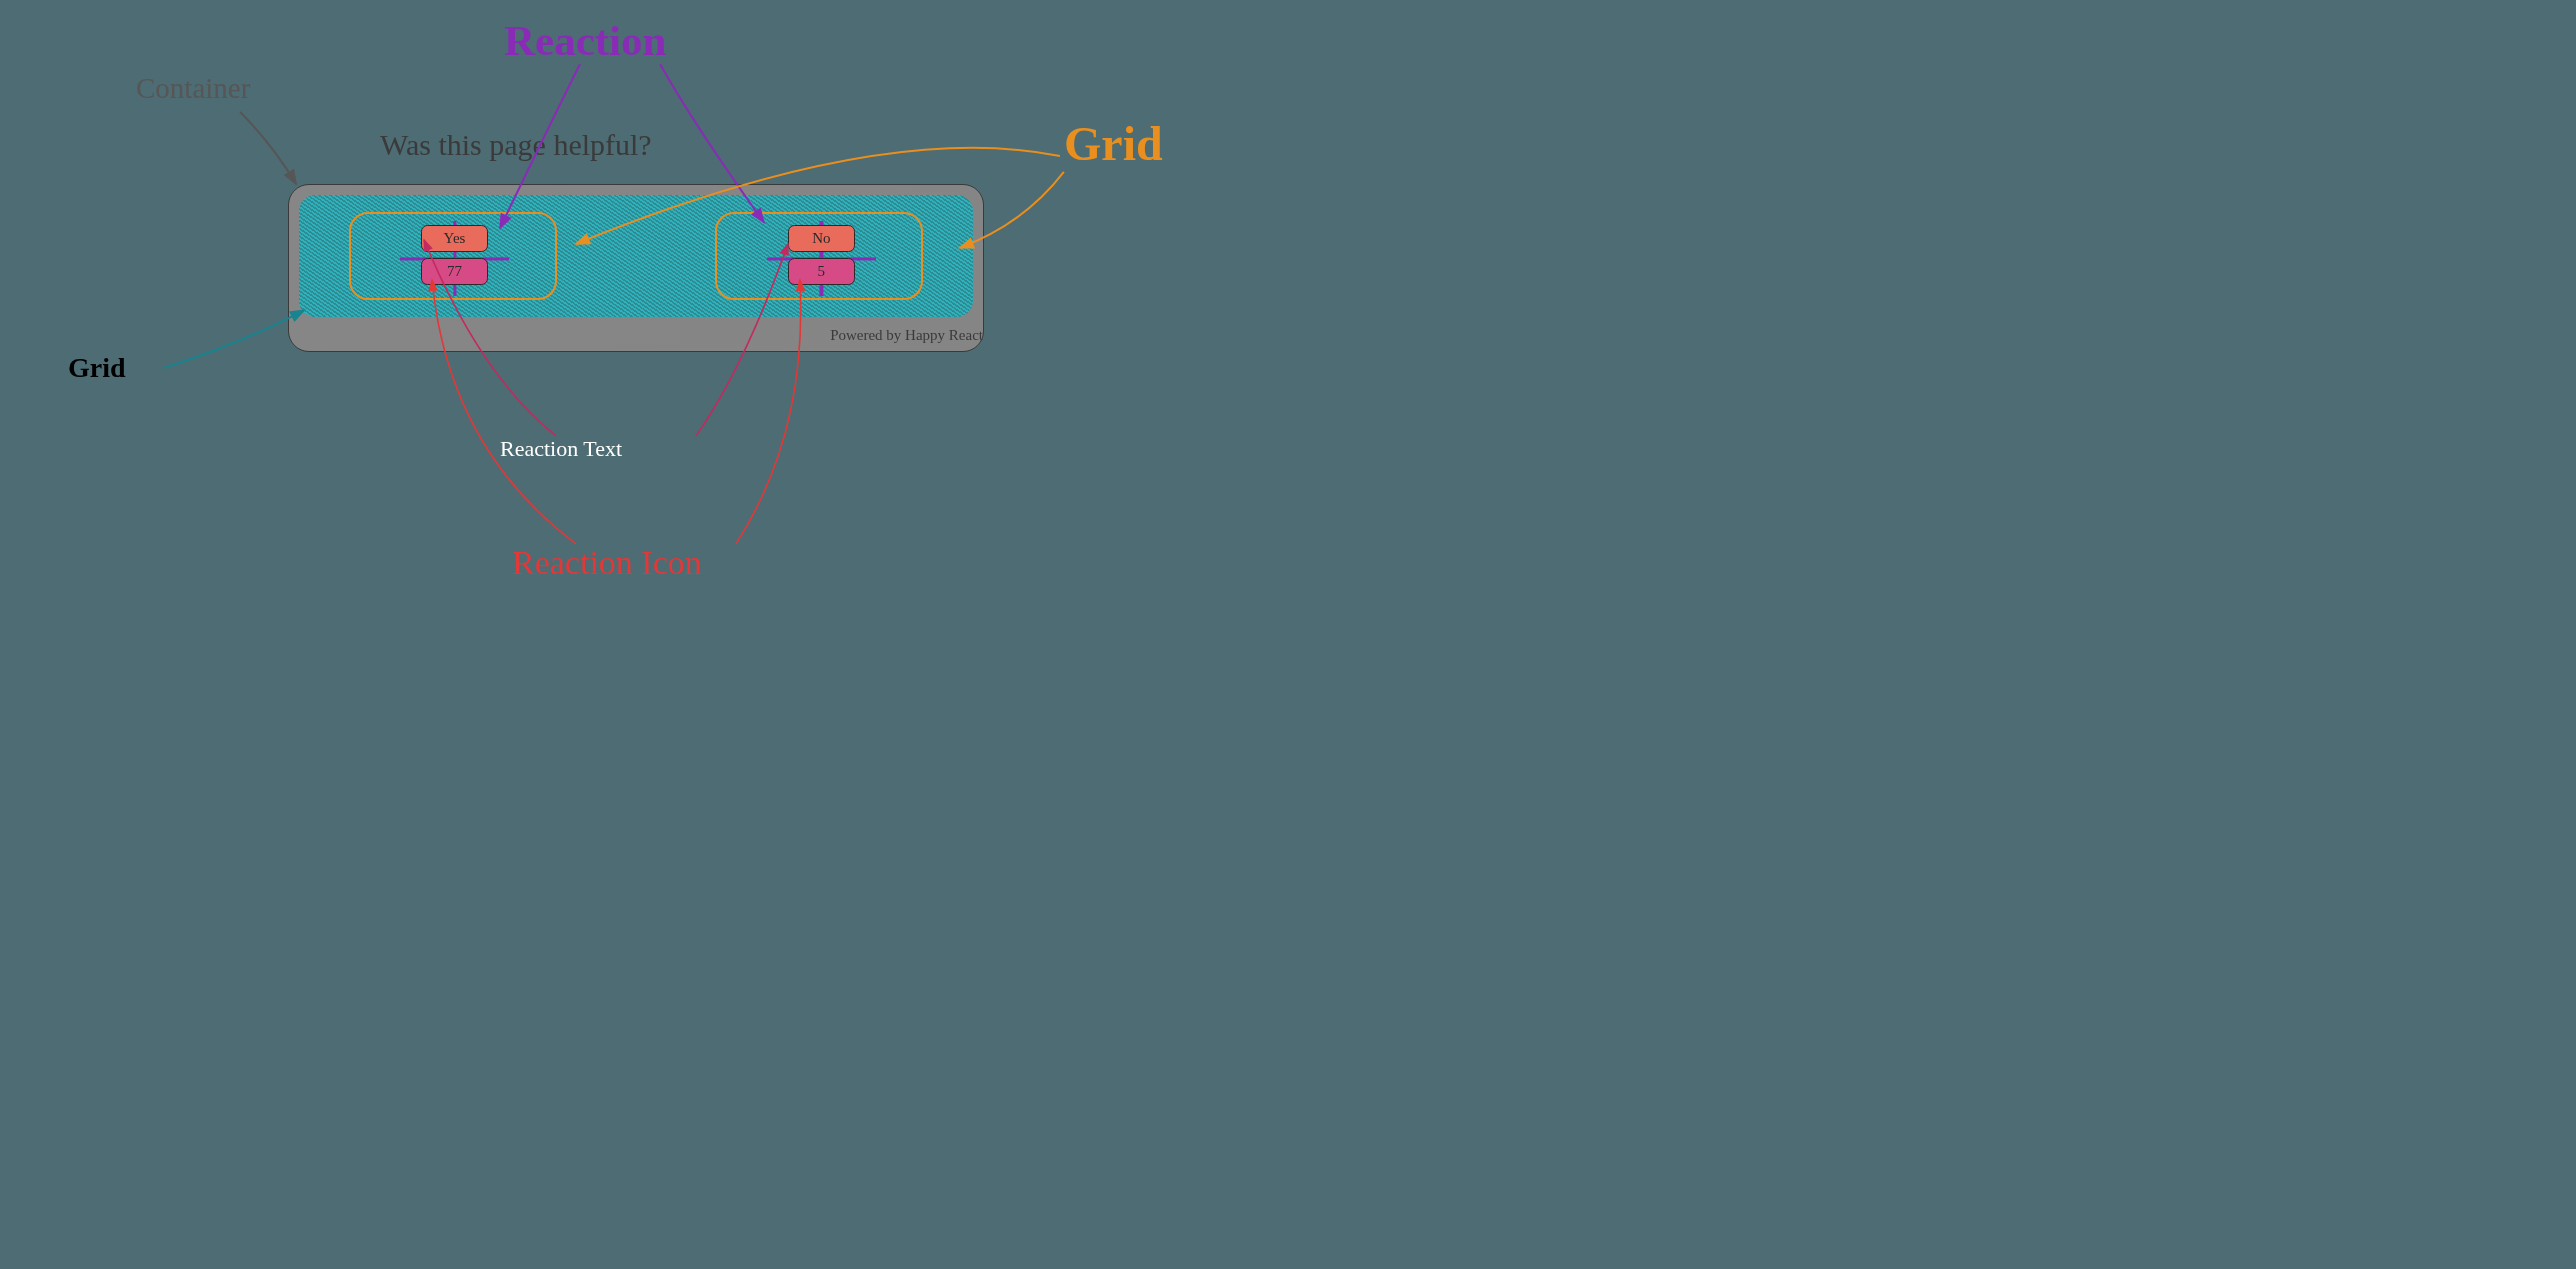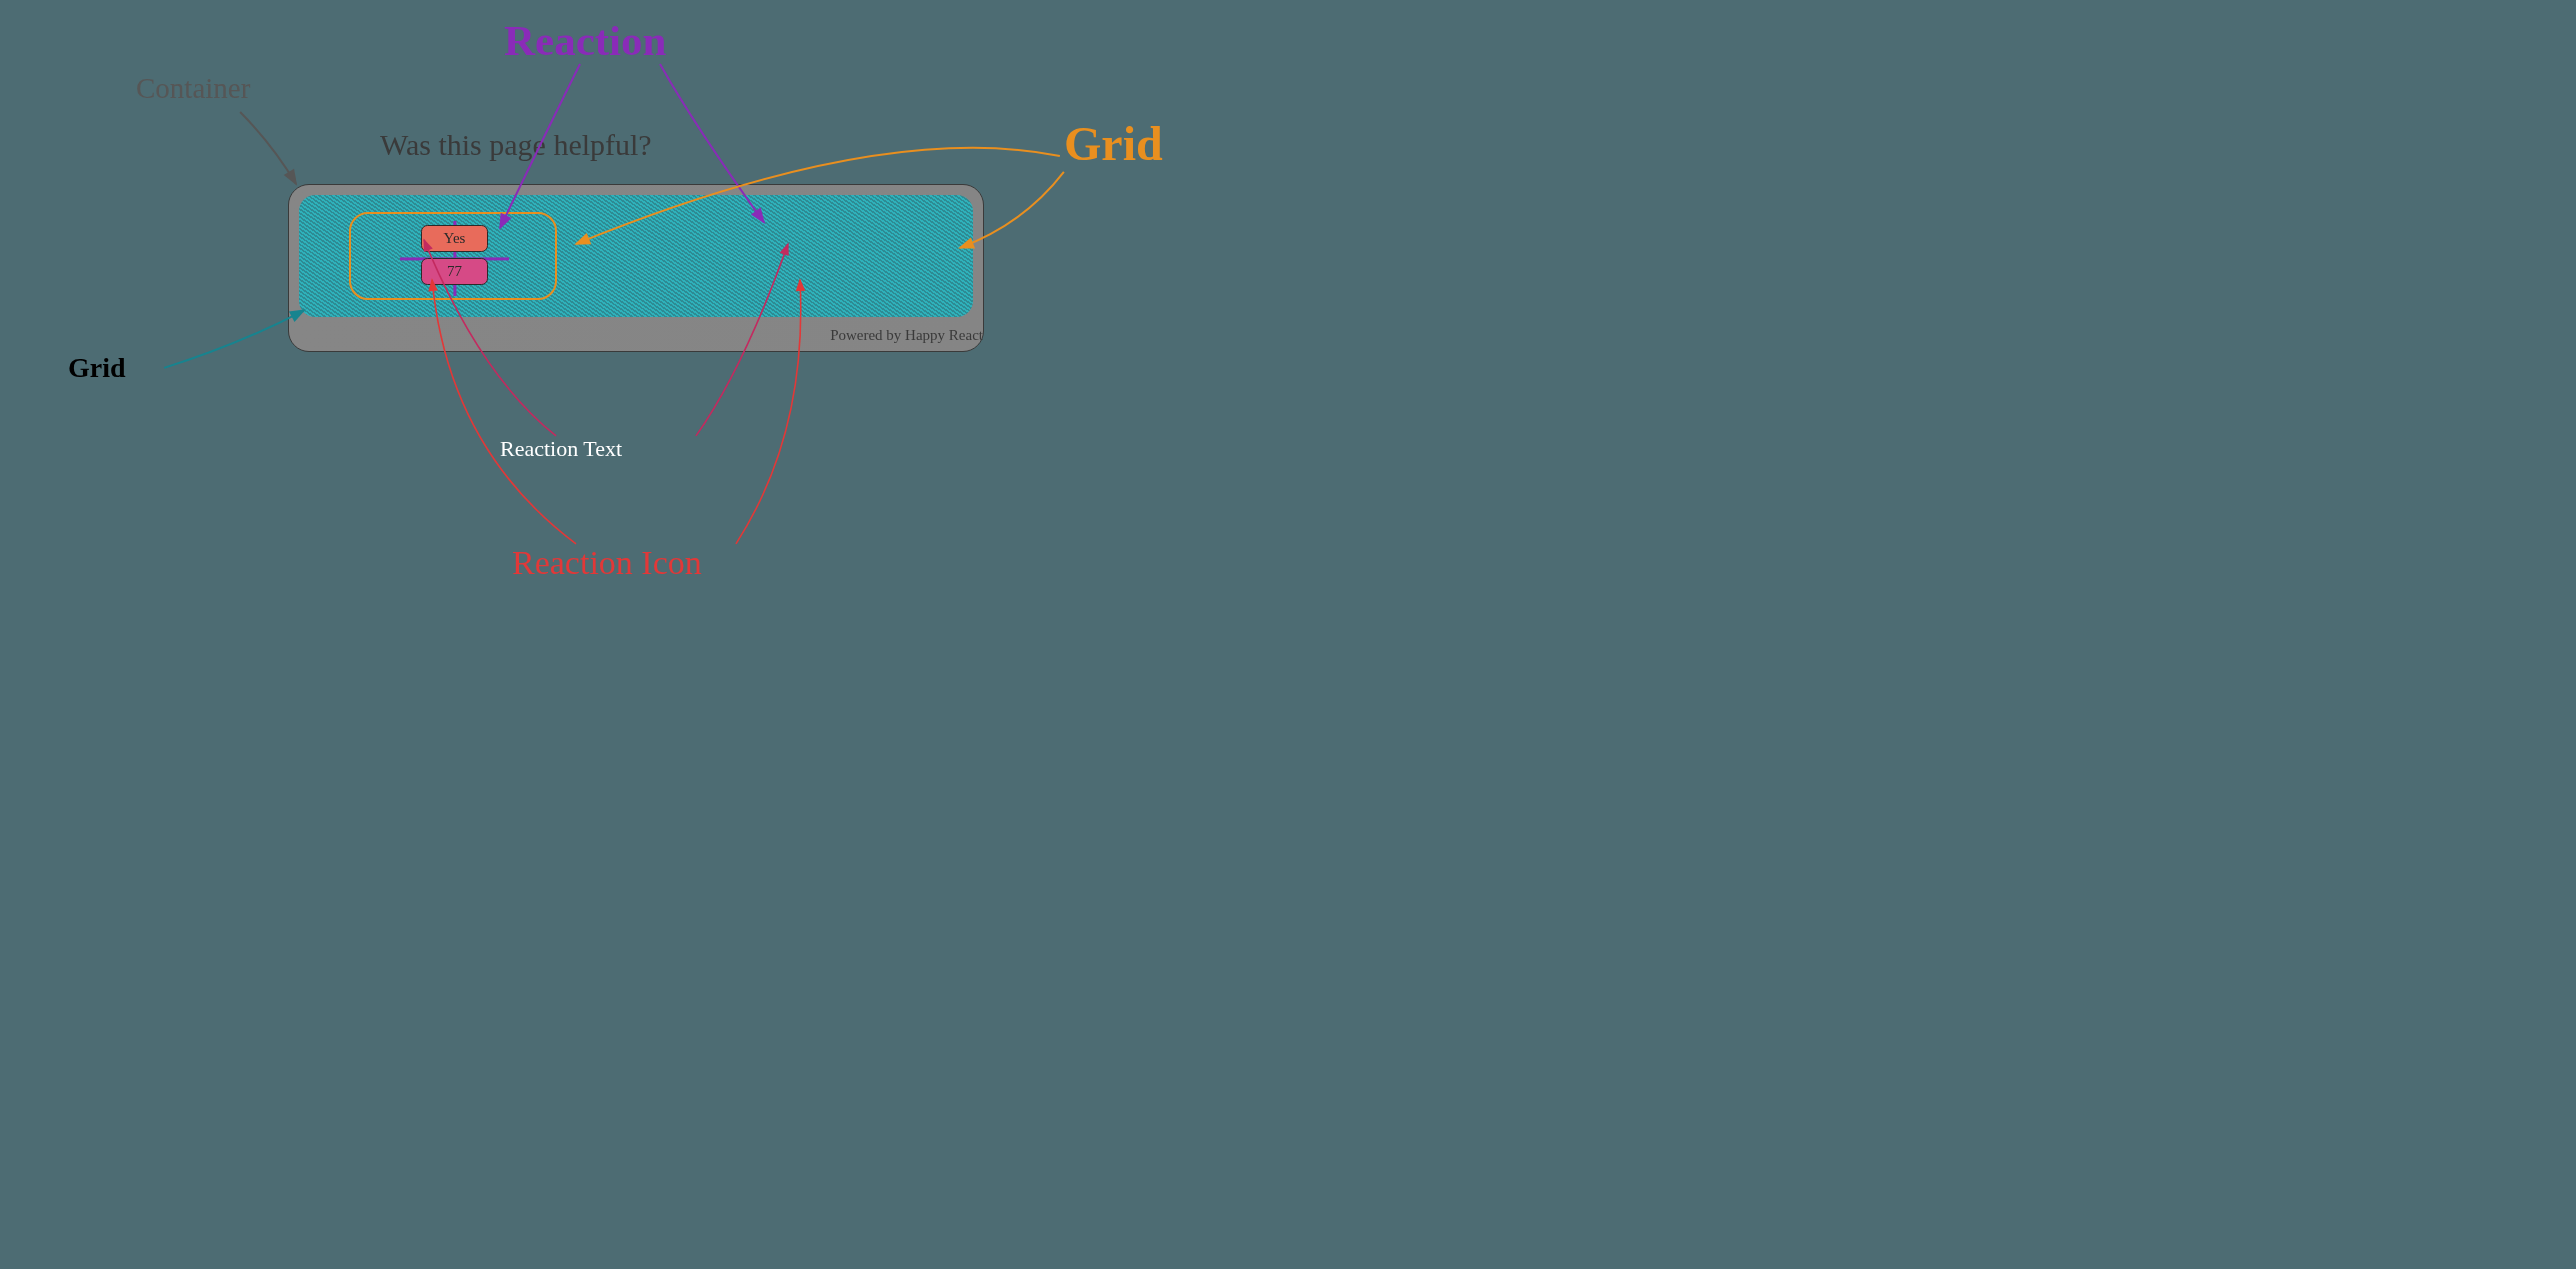--- a/index.html
+++ b/index.html
@@ -138,20 +138,28 @@
 <div class="container-box">
   <div class="grid-area">
     <div class="cell left">
       <div class="reaction-frame">
         <div class="vline"></div>
         <div class="hline"></div>
         <div class="pill top">Yes</div>
         <div class="pill bot">77</div>
       </div>
     </div>
+    <div class="cell right">
+      <div class="reaction-frame">
+        <div class="vline"></div>
+        <div class="hline"></div>
+        <div class="pill top">No</div>
+        <div class="pill bot">5</div>
+      </div>
+    </div>
   </div>
   <div class="container-footer">Powered by Happy React</div>
 </div>
 
 <svg class="arrows" viewBox="0 0 1610 794">
   <defs>
     <marker id="ah-gray" markerWidth="10" markerHeight="10" refX="8" refY="5" orient="auto">
       <path d="M1,2 L9,5 L1,8 Z" fill="#565656"></path>
     </marker>
     <marker id="ah-purple" markerWidth="10" markerHeight="10" refX="8" refY="5" orient="auto">

